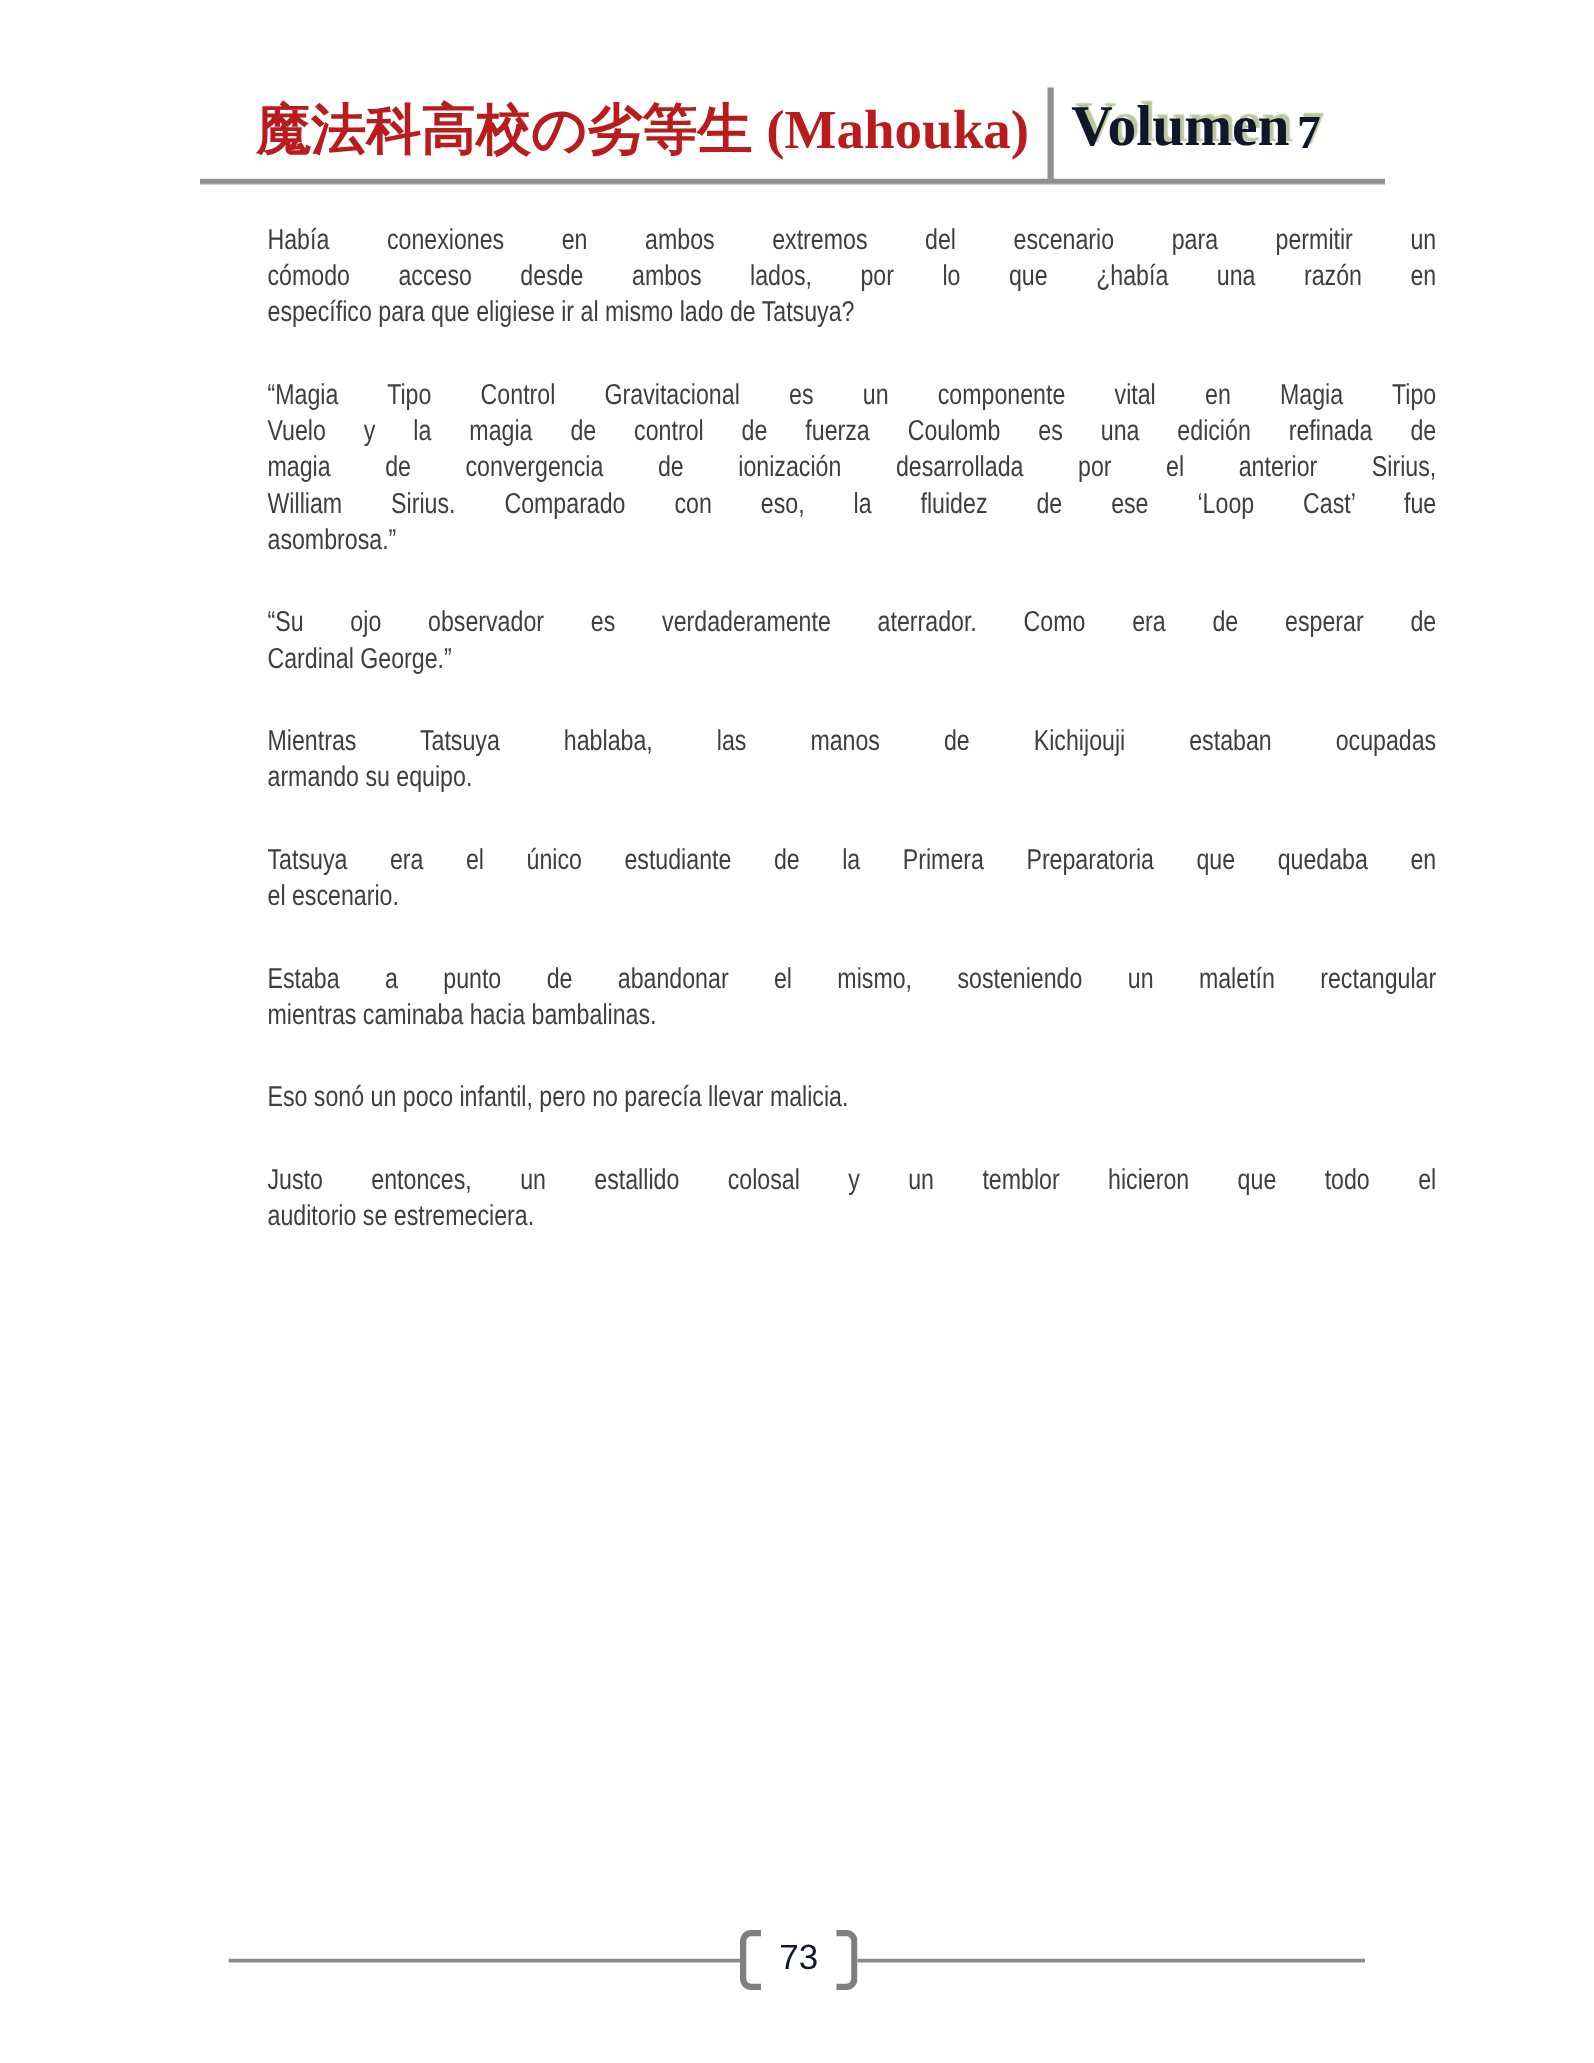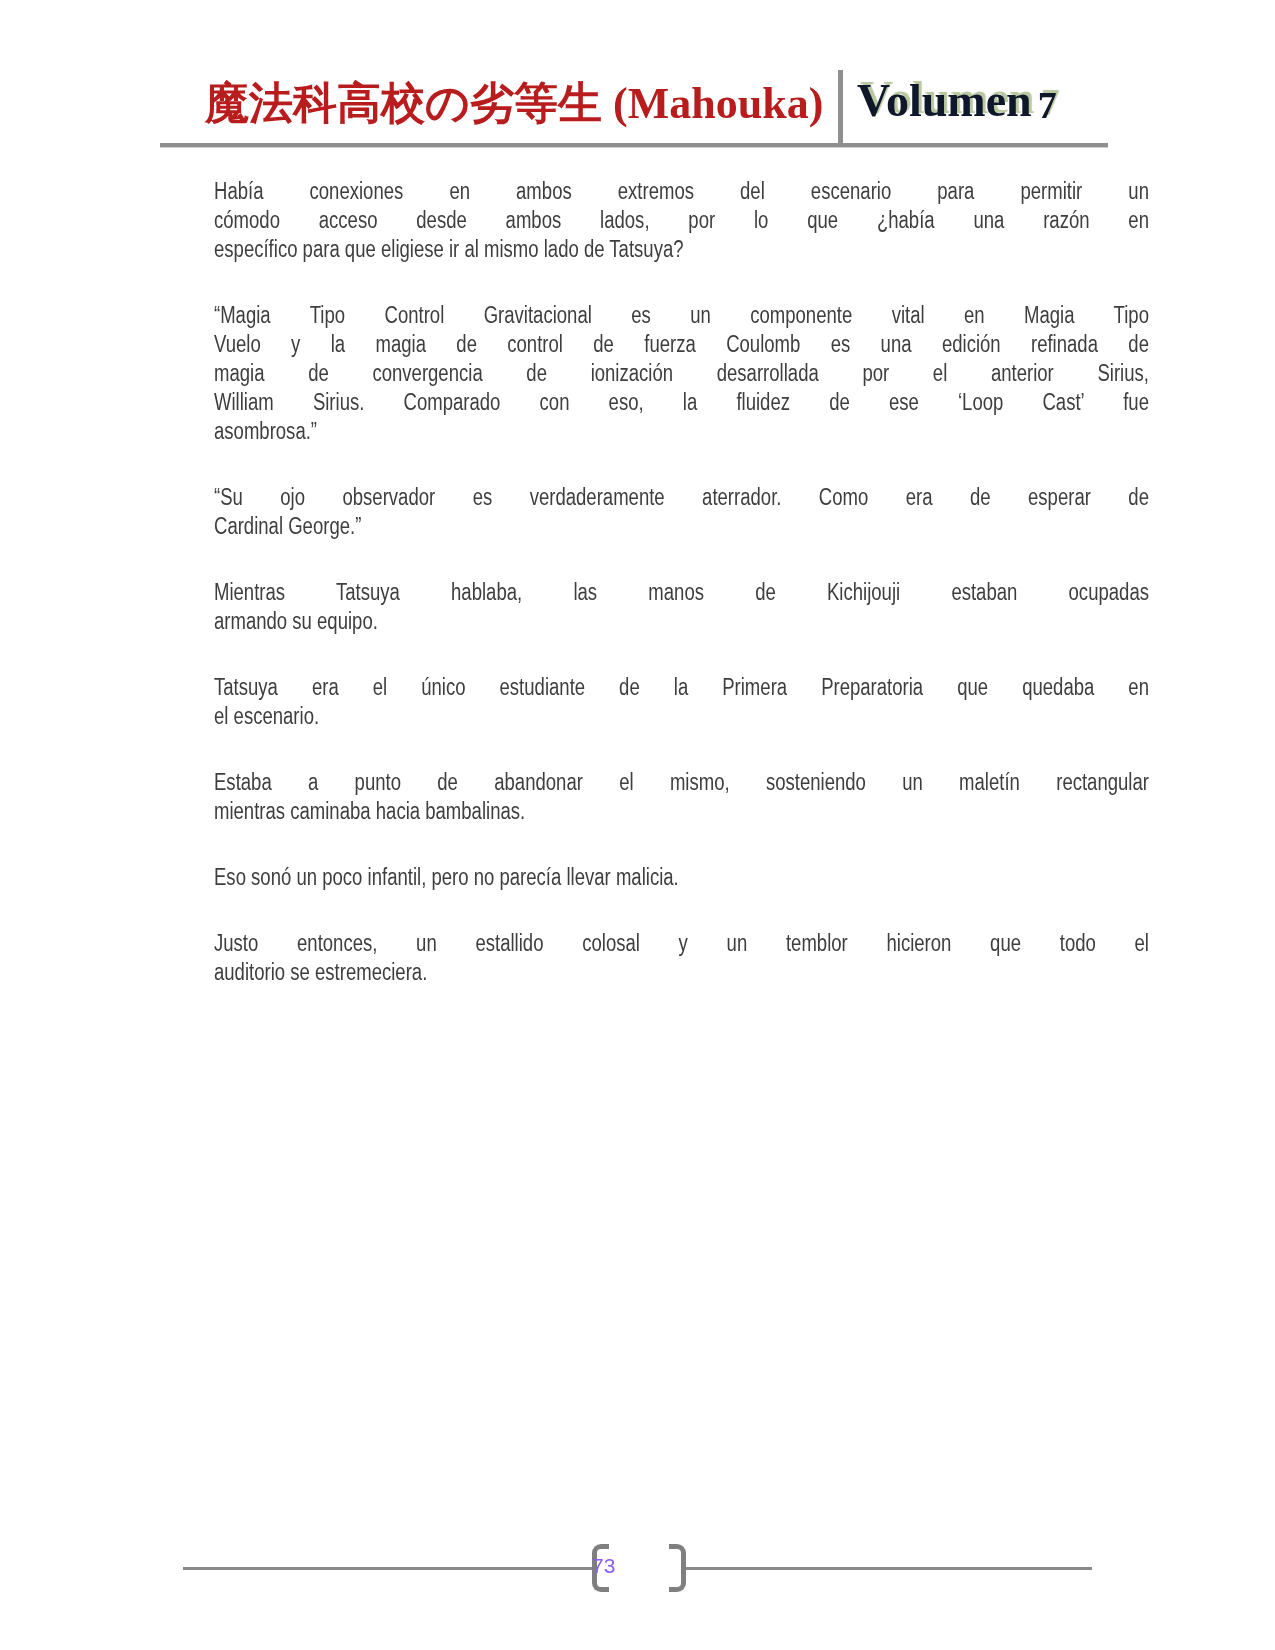--- a/index.html
+++ b/index.html
@@ -121,24 +121,24 @@
     left: 669px;
     border-left: none;
     border-top-right-radius: 9px;
     border-bottom-right-radius: 9px;
   }
   .page-number {
     position: absolute;
     left: 592px;
     top: 1554px;
     width: 94px;
-    text-align: left;
-    font-size: 21px;
+    text-align: center;
+    font-size: 28px;
     line-height: 24px;
-    color: #8b5cf6;
+    color: #0f172a;
   }
 </style>
 </head>
 <body>
 
 <div class="page">
 
   <div class="header-title">魔法科高校の劣等生 (Mahouka)</div>
 
   <div class="header-divider"></div>

